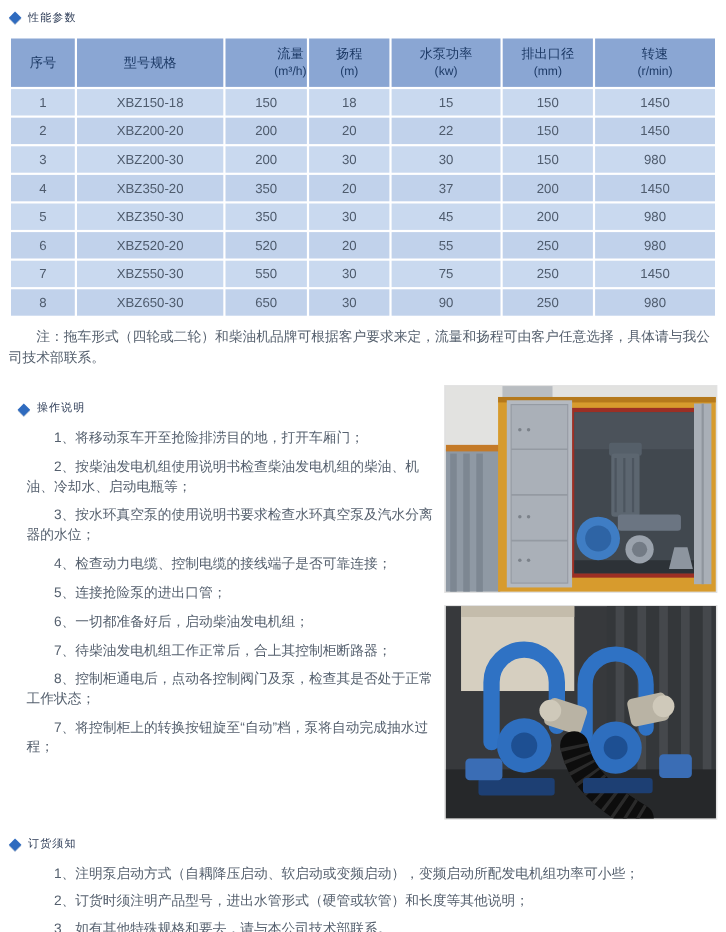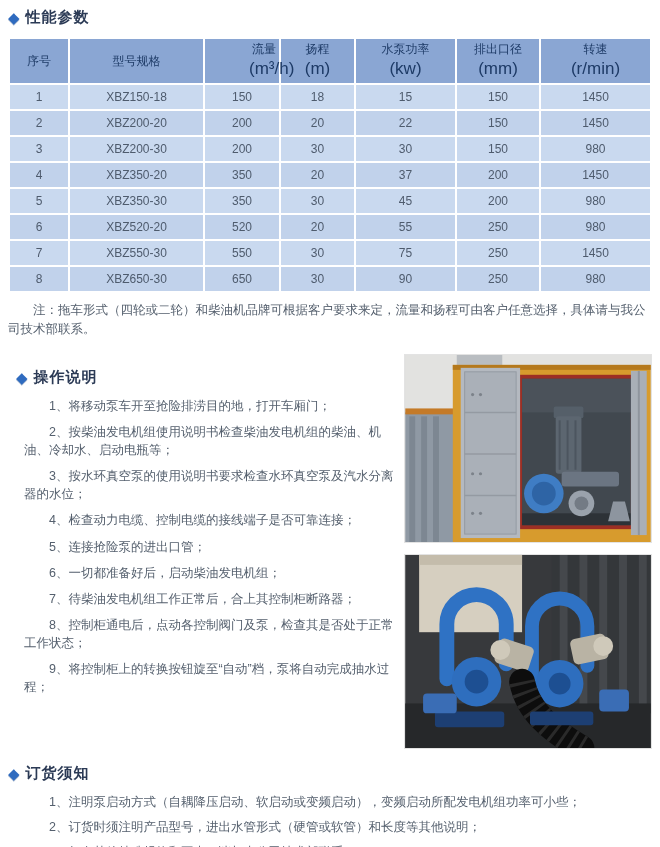--- a/index.html
+++ b/index.html
@@ -21,34 +21,34 @@
   .page{width:660px;padding:8px 0 6px 0;}
   .sec-title{
     display:flex;align-items:center;gap:6px;
     margin:0 0 10px 8px;
   }
   .sec-title .diamond{
     color:var(--accent);font-size:15px;line-height:1;
     text-shadow:0 1px 0 rgba(20,60,120,.35);
   }
   .sec-title .sec-title-text{
-    font-size:15px;font-weight:bold;color:var(--title-text);
+    font-size:10px;font-weight:normal;color:var(--title-text);
     letter-spacing:1px;
   }
   table.perf{
     width:644px;margin:2px 8px 8px 8px;
     border-collapse:separate;border-spacing:2px;
     table-layout:fixed;background:#fff;
   }
   table.perf th{
     background:var(--th-bg);color:var(--th-text);
     font-weight:normal;height:44px;font-size:12px;line-height:1.35;
     padding:2px 0;
   }
-  table.perf th .h-unit{font-size:17px;}
+  table.perf th .h-unit{font-size:11px;}
   table.perf td{
     background:var(--row-bg);color:#4e5b6d;
     text-align:center;height:24px;font-size:12px;padding:1px 2px;
   }
   table.perf tbody tr:nth-child(even) td{background:var(--row-alt-bg);}
   table.perf th:nth-child(1){width:58px;}
   table.perf th:nth-child(2){width:133px;font-family:Liberation Serif, serif;}
   table.perf th:nth-child(3){width:74px;padding-left:44px;}
   table.perf th:nth-child(4){width:73px;}
   table.perf th:nth-child(5){width:99px;}
@@ -200,21 +200,21 @@
       </div>
       <div class="steps">
           <p class="para">1、将移动泵车开至抢险排涝目的地，打开车厢门；</p>
           <p class="para">2、按柴油发电机组使用说明书检查柴油发电机组的柴油、机油、冷却水、启动电瓶等；</p>
           <p class="para">3、按水环真空泵的使用说明书要求检查水环真空泵及汽水分离器的水位；</p>
           <p class="para">4、检查动力电缆、控制电缆的接线端子是否可靠连接；</p>
           <p class="para">5、连接抢险泵的进出口管；</p>
           <p class="para">6、一切都准备好后，启动柴油发电机组；</p>
           <p class="para">7、待柴油发电机组工作正常后，合上其控制柜断路器；</p>
           <p class="para">8、控制柜通电后，点动各控制阀门及泵，检查其是否处于正常工作状态；</p>
-          <p class="para">9、将控制柜上的转换按钮旋至“自动”档，泵将自动完成抽水过程；</p>
+          <p class="para">7、将控制柜上的转换按钮旋至“自动”档，泵将自动完成抽水过程；</p>
         </div>
     </div>
 
     <div class="right-col">
 
       <svg class="photo" width="248" height="189" viewBox="0 0 248 189" role="img">
         <rect width="248" height="189" fill="#e2e2e0"></rect>
         <rect x="52" y="0" width="46" height="16" fill="#b9bdc1"></rect>
         <rect x="0" y="58" width="50" height="131" fill="#8f99a4"></rect>
         <rect x="4" y="62" width="6" height="127" fill="#7d8792"></rect>

